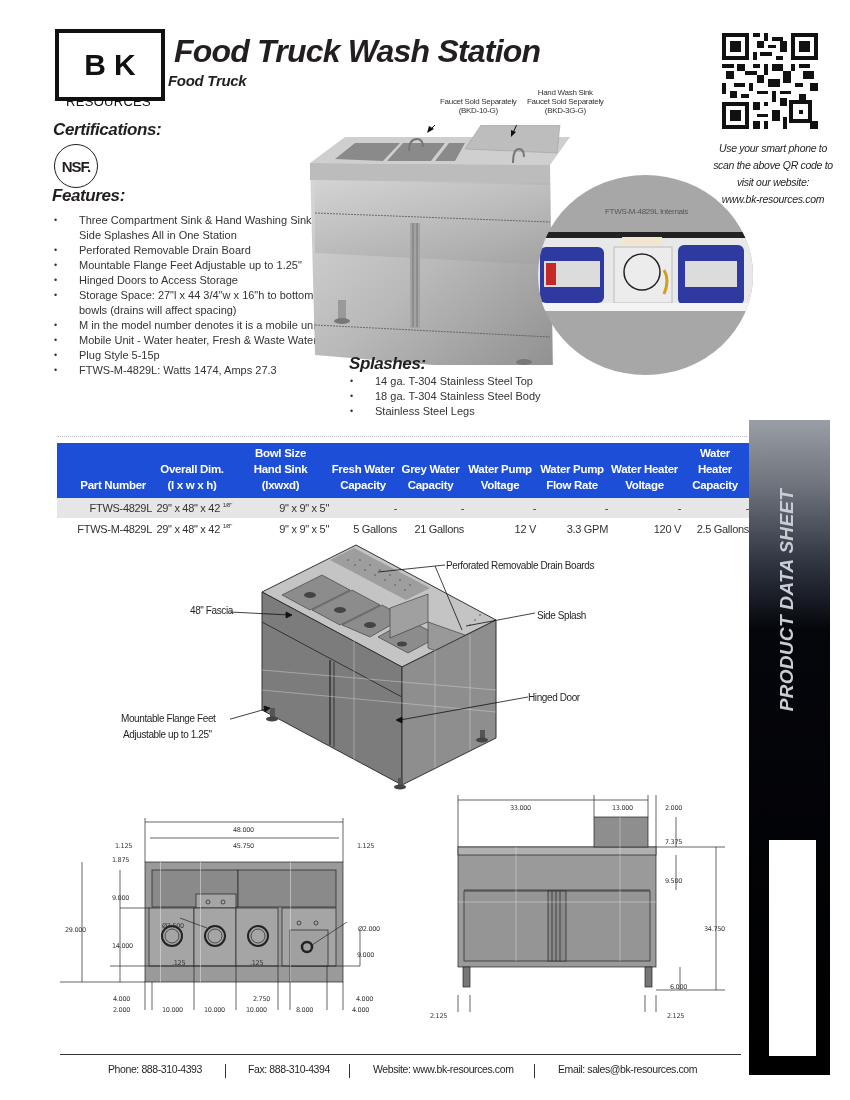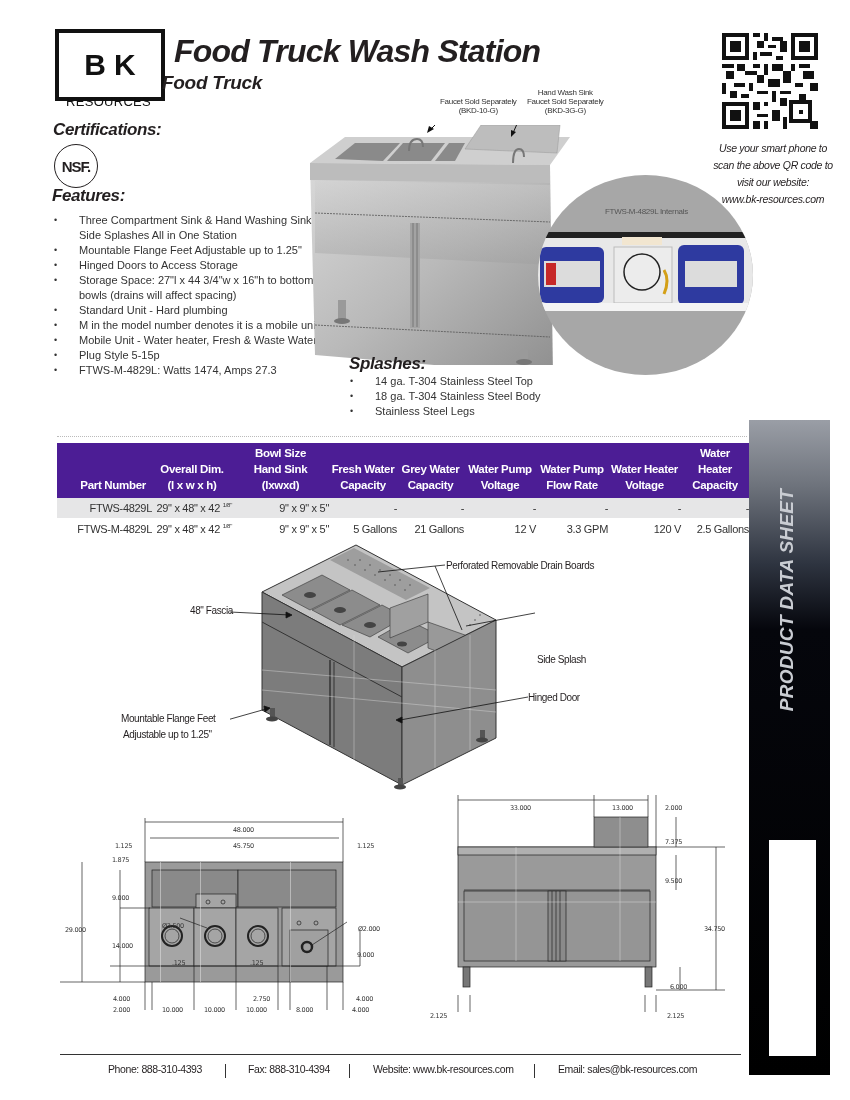--- a/index.html
+++ b/index.html
@@ -14,21 +14,21 @@
     display: flex; align-items: center; justify-content: center; }
   .side-bar-text span { transform: rotate(-90deg); white-space: nowrap; color: #c9ccd2;
     font-weight: bold; font-style: italic; font-size: 19px; letter-spacing: 0.3px; transform-origin: center; }
   .side-bar-white { position: absolute; left: 769px; top: 840px; width: 47px; height: 216px; background: #fff; }
 
   
   .logo-box { position: absolute; left: 55px; top: 29px; width: 110px; height: 72px; border: 4px solid #111; display:flex; align-items:center; justify-content:center; }
   .logo-box span { font-size: 30px; font-weight: bold; letter-spacing: 8px; color: #111; padding-left: 8px; }
   .logo-sub { position: absolute; left: 66px; top: 94px; font-size: 13px; color: #111; letter-spacing: 0.3px; }
   .title { position: absolute; left: 174px; top: 33px; font-size: 32px; font-weight: bold; font-style: italic; color: #231f20; letter-spacing: -0.8px; }
-  .subtitle { position: absolute; left: 162px; top: 72px; font-size: 19px; font-weight: bold; font-style: italic; color: #231f20; letter-spacing: -0.3px; text-align: center; }
+  .subtitle { position: absolute; left: 168px; top: 72px; font-size: 15px; font-weight: bold; font-style: italic; color: #231f20; letter-spacing: -0.3px; text-align: center; }
 
   
   .qr { position: absolute; left: 722px; top: 33px; width: 96px; height: 96px; }
   .qr-caption { position: absolute; left: 712px; top: 140px; width: 122px; text-align: center; font-size: 10.5px; font-style: italic; line-height: 17px; color: #231f20; letter-spacing: -0.3px; }
 
   
   .h-section { position: absolute; font-weight: bold; font-style: italic; font-size: 17px; color: #231f20; letter-spacing: -0.4px; }
   .nsf { position: absolute; left: 54px; top: 144px; width: 44px; height: 44px; border: 1.5px solid #231f20; border-radius: 50%; display:flex; align-items:center; justify-content:center; }
   .nsf span { font-weight: bold; font-size: 15px; letter-spacing: -1px; color: #231f20; }
 
@@ -48,21 +48,21 @@
 
   
   .internals { position: absolute; left: 538px; top: 175px; width: 215px; height: 200px; border-radius: 50%; background: #a7a7a7; overflow: hidden; }
   .internals-label { position: absolute; left: 605px; top: 207px; font-size: 8px; color: #555; letter-spacing: -0.3px; }
 
   
   .dot-divider { position: absolute; left: 57px; top: 436px; width: 690px; border-top: 1px dotted #bbb; }
 
   
   .spec-table { position: absolute; left: 57px; top: 443px; width: 692px; border-collapse: collapse; font-size: 11px; letter-spacing: -0.3px; }
-  .spec-table thead th { background: #4c1d95; color: #fff; font-weight: bold; vertical-align: bottom; padding: 2px 2px 5px; line-height: 16px; text-align: center; font-size: 11.5px; }
+  .spec-table thead th { background: #1d4ed8; color: #fff; font-weight: bold; vertical-align: bottom; padding: 2px 2px 5px; line-height: 16px; text-align: center; font-size: 11.5px; }
   .spec-table thead th:first-child { text-align: right; padding-right: 6px; }
   .spec-table tbody td { text-align: right; height: 20px; color: #333; font-size: 11px; }
   .spec-table tbody tr:nth-child(1) td { background: #e6e6e7; height: 20px; }
   .spec-table tbody tr:nth-child(2) td { height: 22px; }
   .spec-table sup { font-size: 6px; vertical-align: top; }
 
   
   .iso { position: absolute; left: 230px; top: 540px; width: 330px; height: 250px; }
   .iso-label { position: absolute; font-size: 10px; color: #231f20; letter-spacing: -0.4px; line-height: 15px; }
 
@@ -151,24 +151,24 @@
 </div>
 
 <div class="h-section cond" style="left:53px; top:120px;">Certifications:</div>
 <div class="nsf">
   <span class="cond">NSF.</span>
 </div>
 
 <div class="h-section cond" style="left:52px; top:186px;">Features:</div>
 <ul class="features">
   <li>Three Compartment Sink &amp; Hand Washing Sink with Side Splashes All in One Station</li>
+  <li>Perforated Removable Drain Board</li>
   <li>Mountable Flange Feet Adjustable up to 1.25"</li>
   <li>Hinged Doors to Access Storage</li>
   <li>Storage Space: 27"l x 44 3/4"w x 16"h to bottom of bowls (drains will affect spacing)</li>
-  <li>Standard Unit - Hard plumbing</li>
   <li>M in the model number denotes it is a mobile unit</li>
   <li>Mobile Unit - Water heater, Fresh &amp; Waste Water Tank</li>
   <li>Plug Style 5-15p</li>
   <li>FTWS-M-4829L: Watts 1474, Amps 27.3</li>
 </ul>
 
 <svg class="photo" viewBox="0 0 270 240">
   <defs>
     <linearGradient id="steel" x1="0" y1="0" x2="1" y2="1">
       <stop offset="0" stop-color="#d9d9d9"></stop>
@@ -389,21 +389,21 @@
       <polygon points="62,75 56,72 56,78"></polygon>
     <line x1="305" y1="73" x2="236" y2="86"></line>
     <line x1="298" y1="157" x2="170" y2="180"></line>
       <polygon points="166,180 172,177 172,183"></polygon>
     <line x1="-10" y1="182" x2="36" y2="169"></line>
       <polygon points="40,168 34,166 35,172"></polygon>
   </g>
 </svg>
 <div class="iso-label cond" style="left:446px; top:558px;">Perforated Removable Drain Boards</div>
 <div class="iso-label cond" style="left:190px; top:603px;">48" Fascia</div>
-<div class="iso-label cond" style="left:537px; top:608px;margin-top:44px;">Side Splash</div>
+<div class="iso-label cond" style="left:537px; top:608px;">Side Splash</div>
 <div class="iso-label cond" style="left:528px; top:690px;">Hinged Door</div>
 <div class="iso-label cond" style="left:121px; top:711px;">Mountable Flange Feet</div>
 <div class="iso-label cond" style="left:123px; top:727px;">Adjustable up to 1.25"</div>
 
 <svg style="position:absolute; left:60px; top:790px;" width="340" height="230" viewBox="0 0 340 230">
   <g stroke="#222" stroke-width="0.7" fill="none">
 
     <rect x="85" y="72" width="198" height="120" fill="#9a9a9a"></rect>
 
     <rect x="92" y="80" width="86" height="37" fill="#8a8a8a"></rect>

